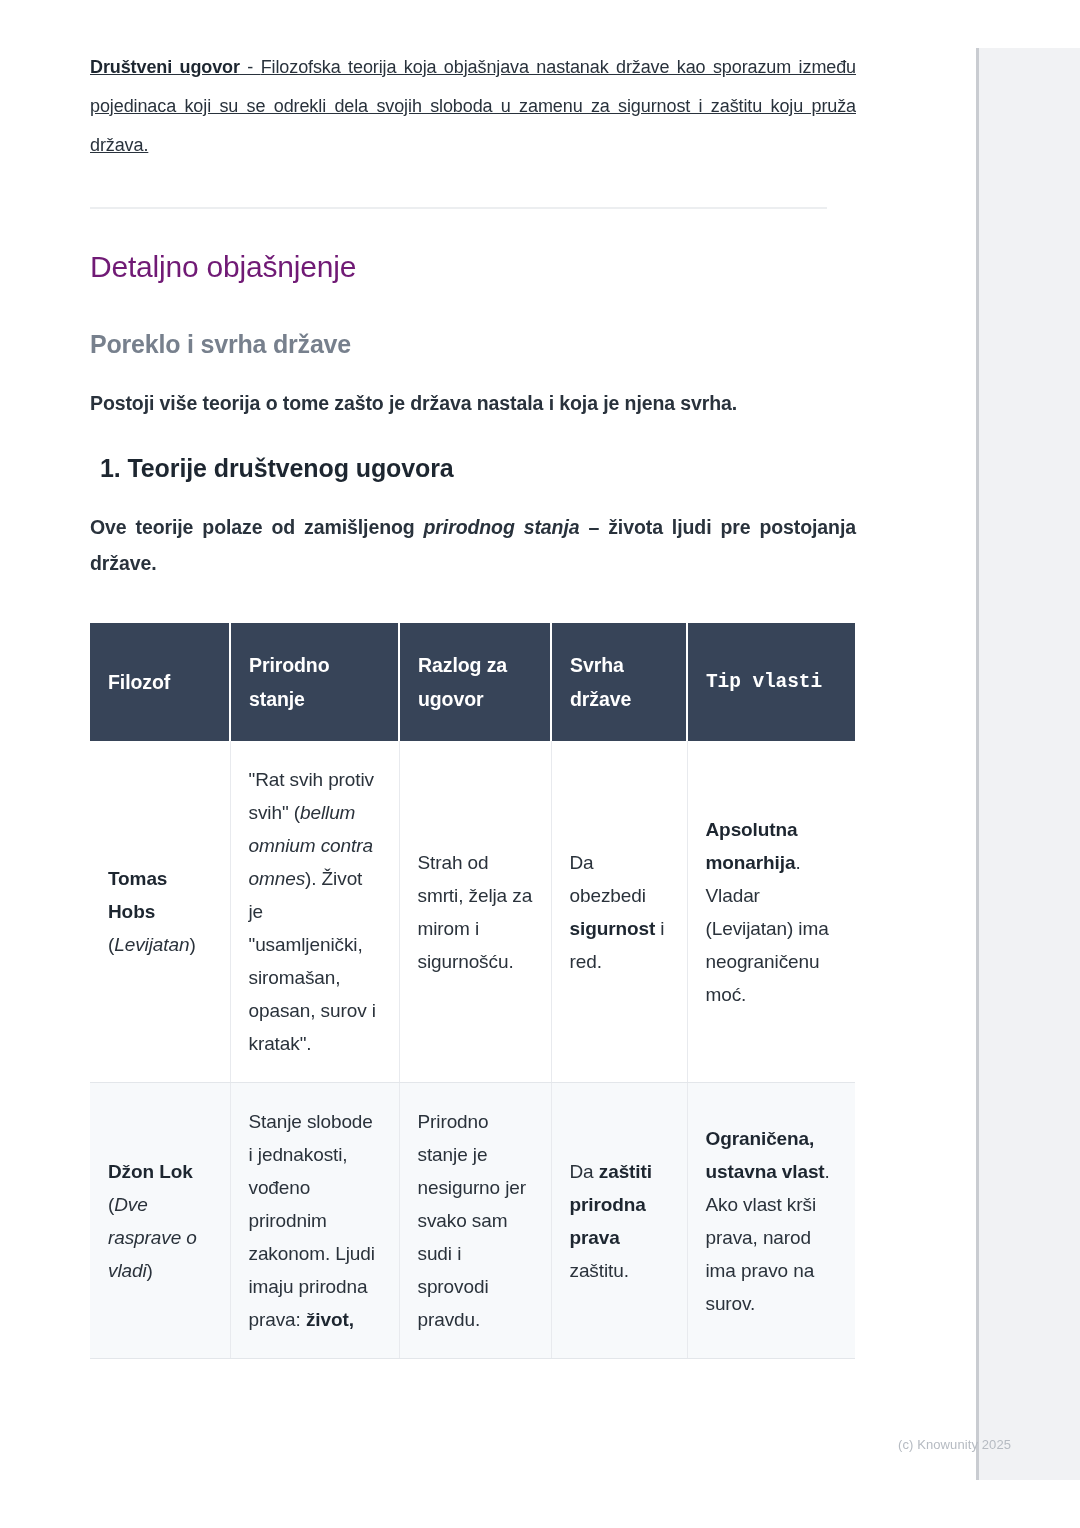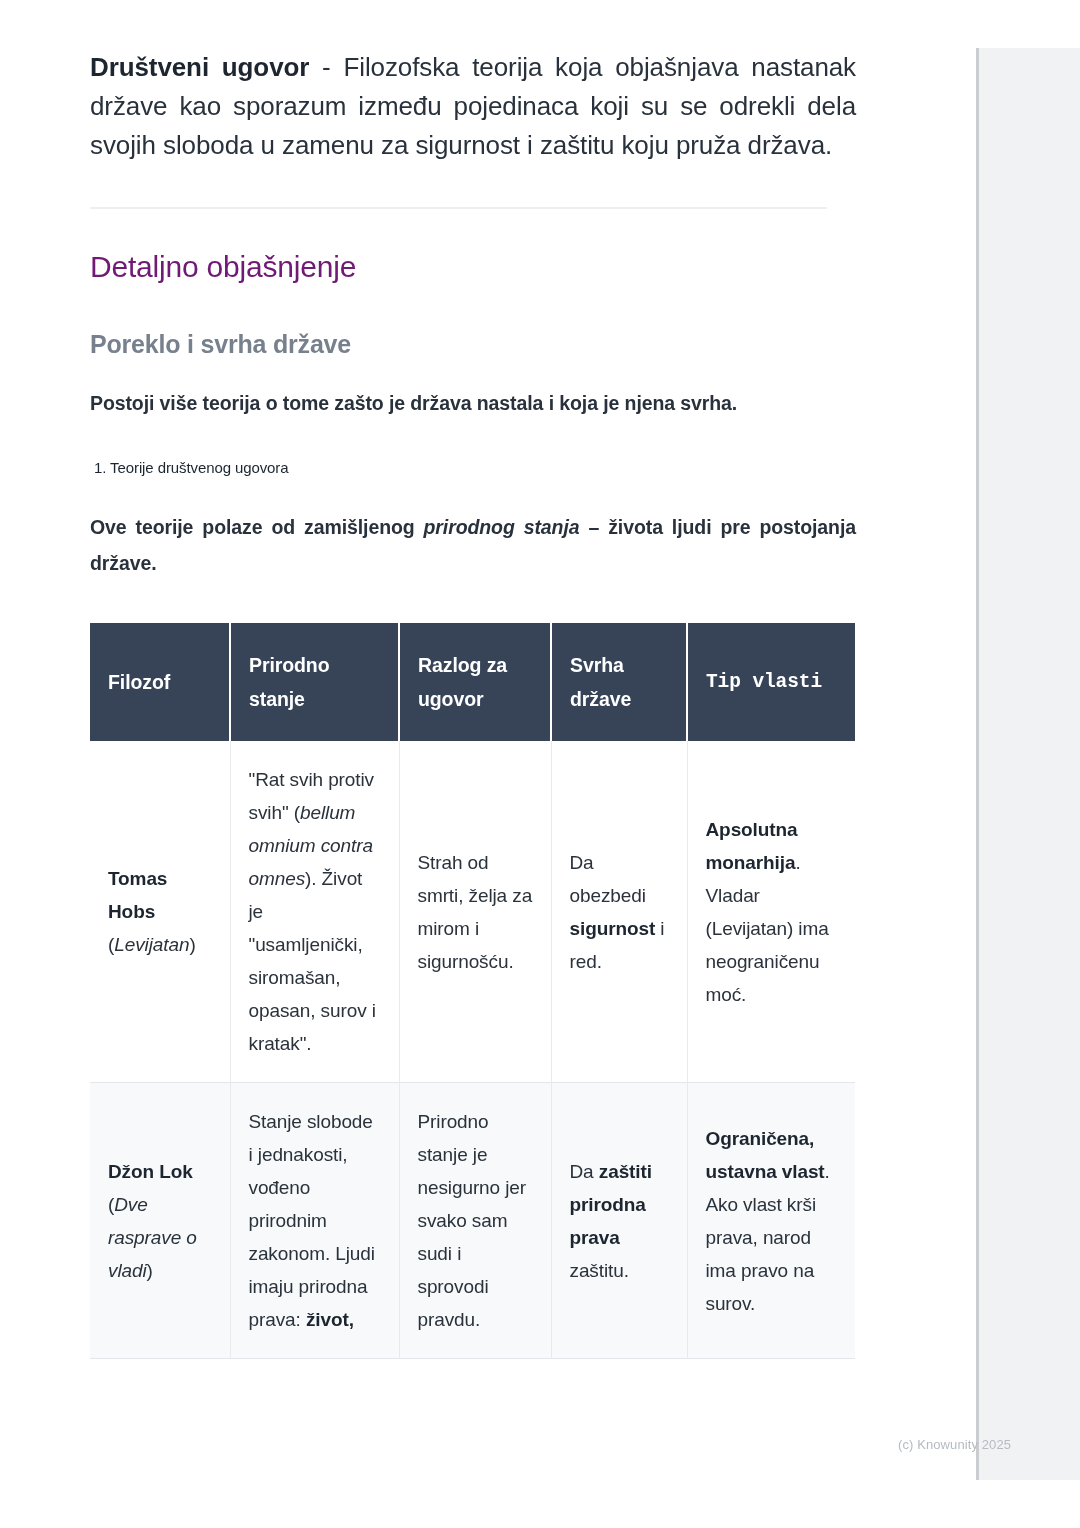--- a/index.html
+++ b/index.html
@@ -33,26 +33,27 @@
   
   #content {
     position: absolute;
     top: 0; left: 0;
     width: 976px;
     padding: 48px 120px 0 90px;
   }
 
   
   .intro {
-    font-size: 26px;
+    font-size: 18px;
     line-height: 39px;
     color: #29323c;
     text-align: justify;
     margin: 0;
     letter-spacing: -0.1px;
+    text-decoration: underline;
   }
   .intro b { font-weight: 700; color: #1d2630; }
 
   hr.rule {
     border: none;
     border-top: 2px solid #eceef0;
     margin: 42px 0 0 0;
     width: 737px;
   }
 
@@ -79,25 +80,25 @@
     line-height: 36px;
     color: #29323c;
     margin: 26px 0 0 0;
     letter-spacing: -0.1px;
     font-weight: bold;
   }
   p.body.justify { text-align: justify; }
   p.body i { font-style: italic; }
 
   p.lead {
-    font-size: 15px;
+    font-size: 25px;
     line-height: 30px;
-    font-weight: 400;
+    font-weight: 700;
     color: #1d2630;
-    margin: 32px 0 0 4px;
+    margin: 32px 0 0 10px;
     letter-spacing: -0.1px;
   }
 
   
   .table-wrap {
     margin-top: 42px;
     width: 765px;
   }
   table.philo {
     border-collapse: collapse;

